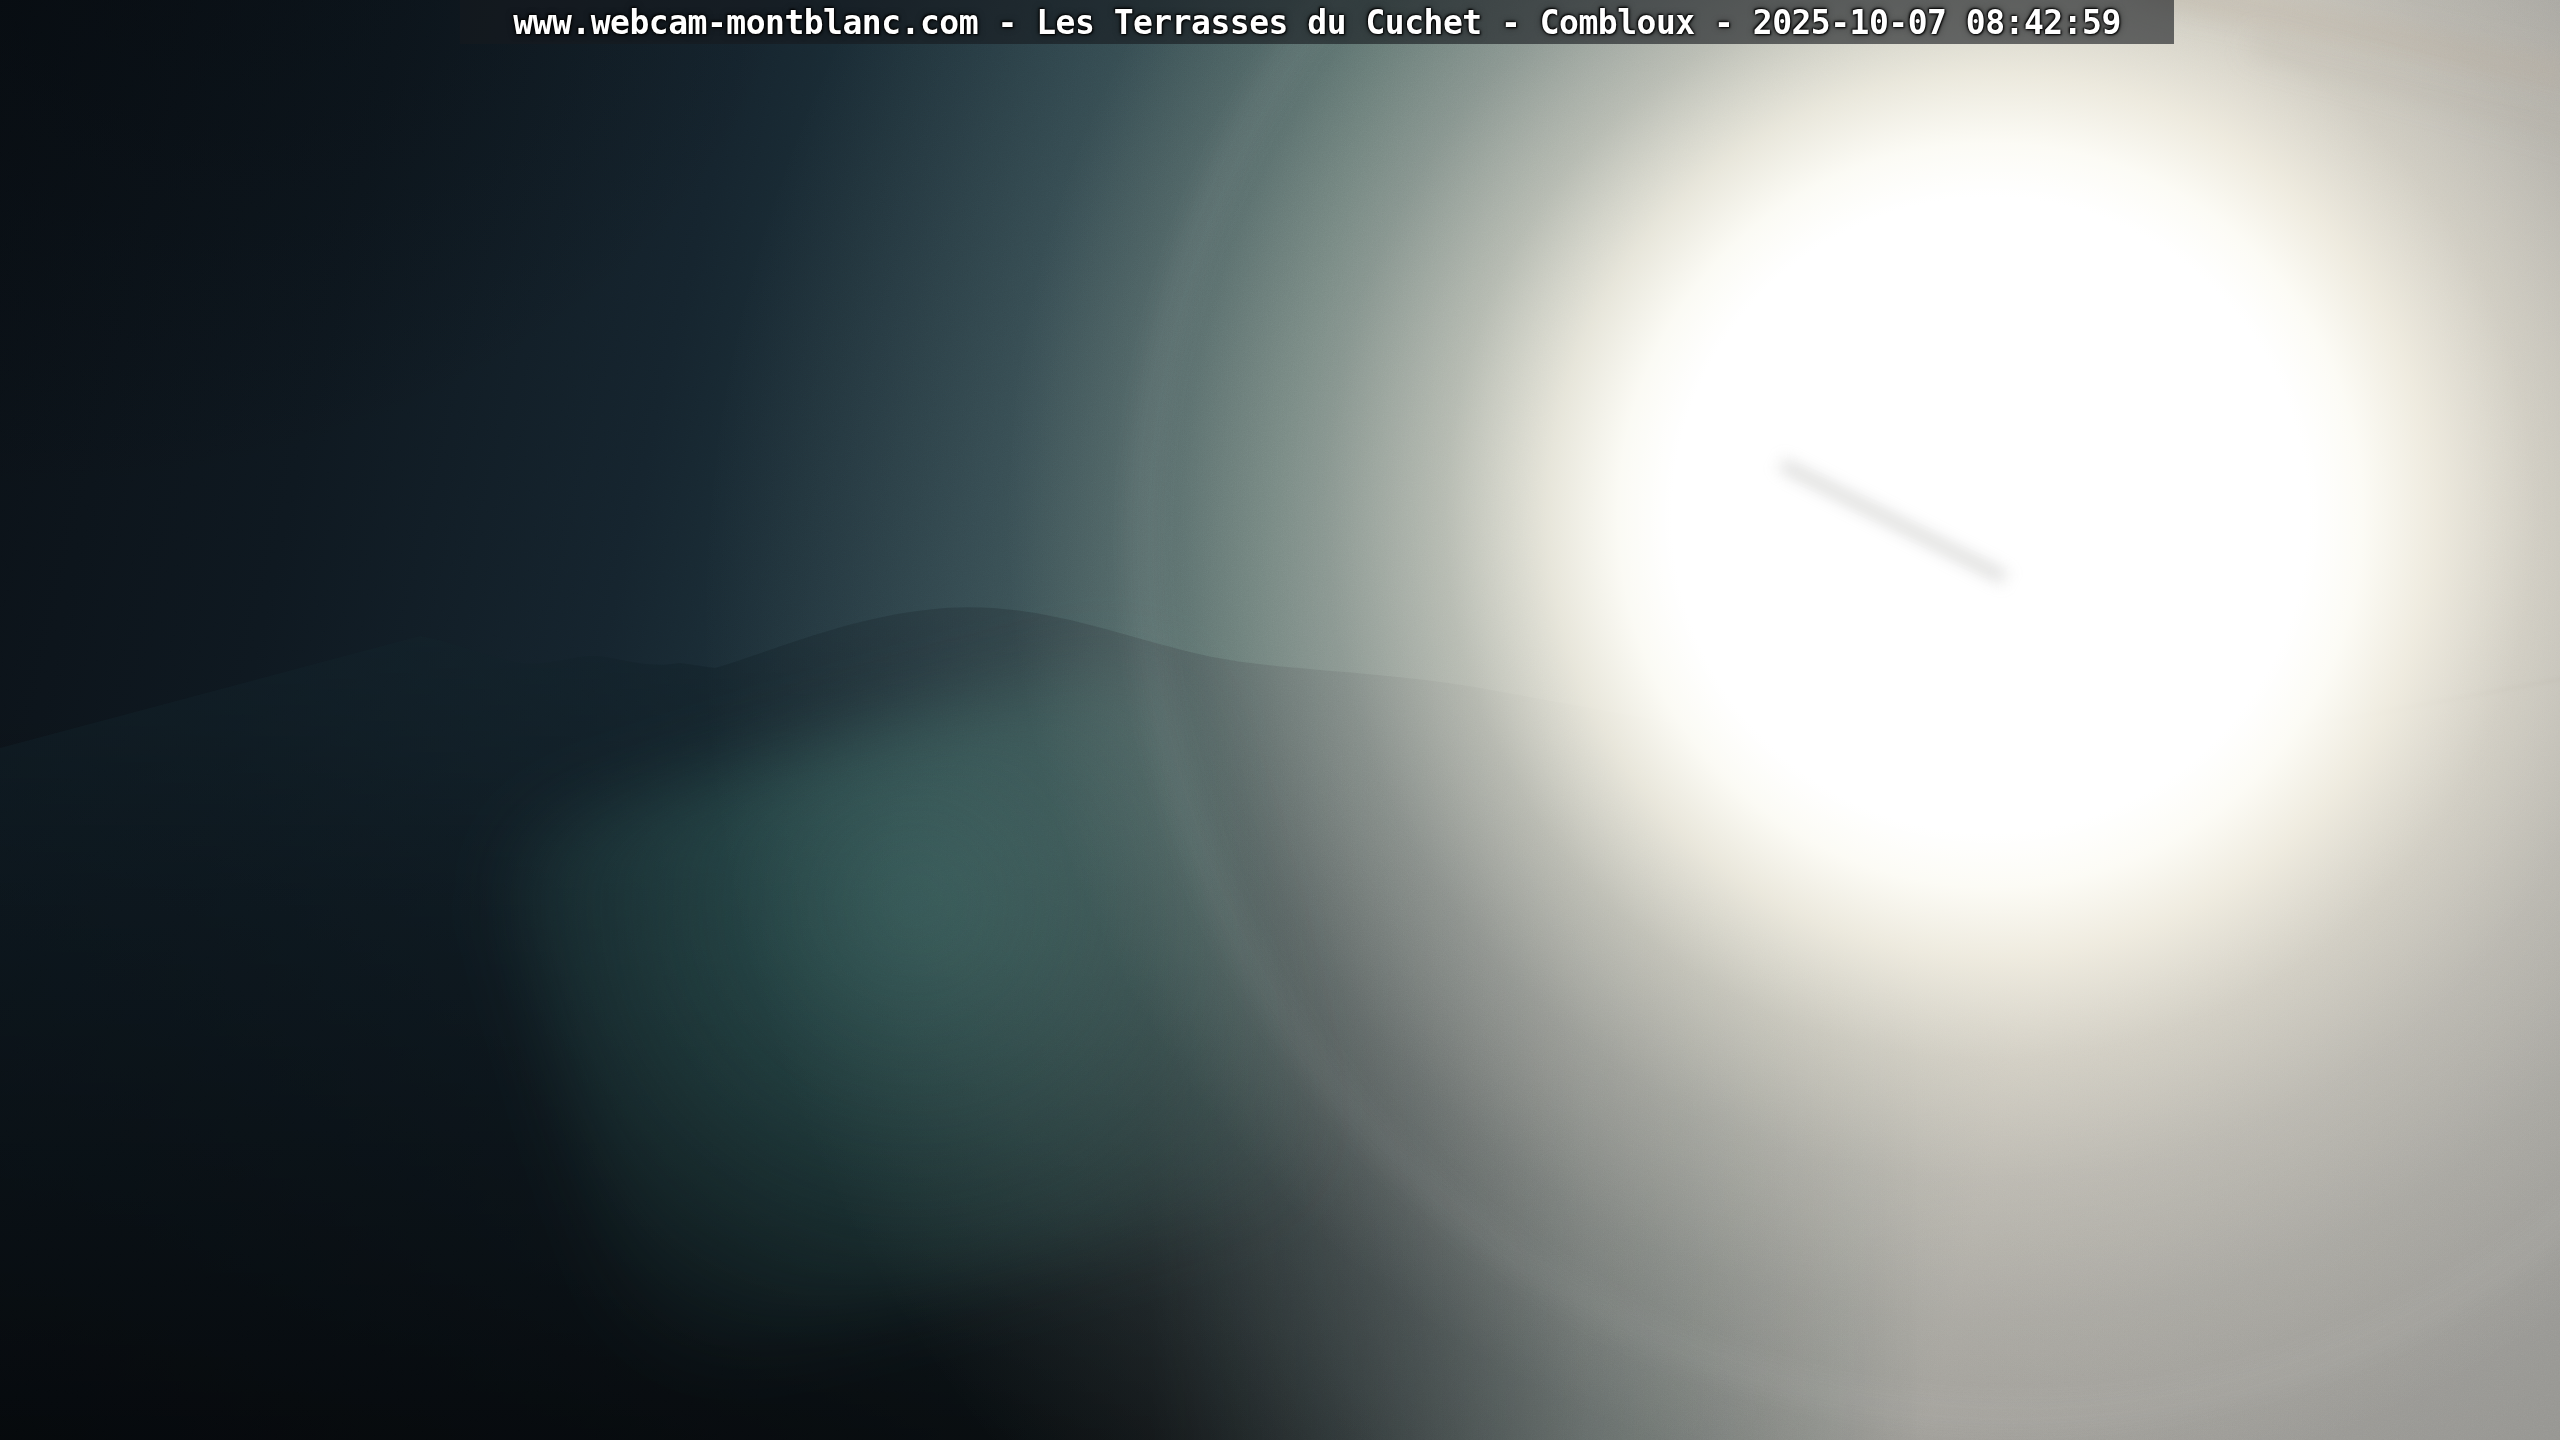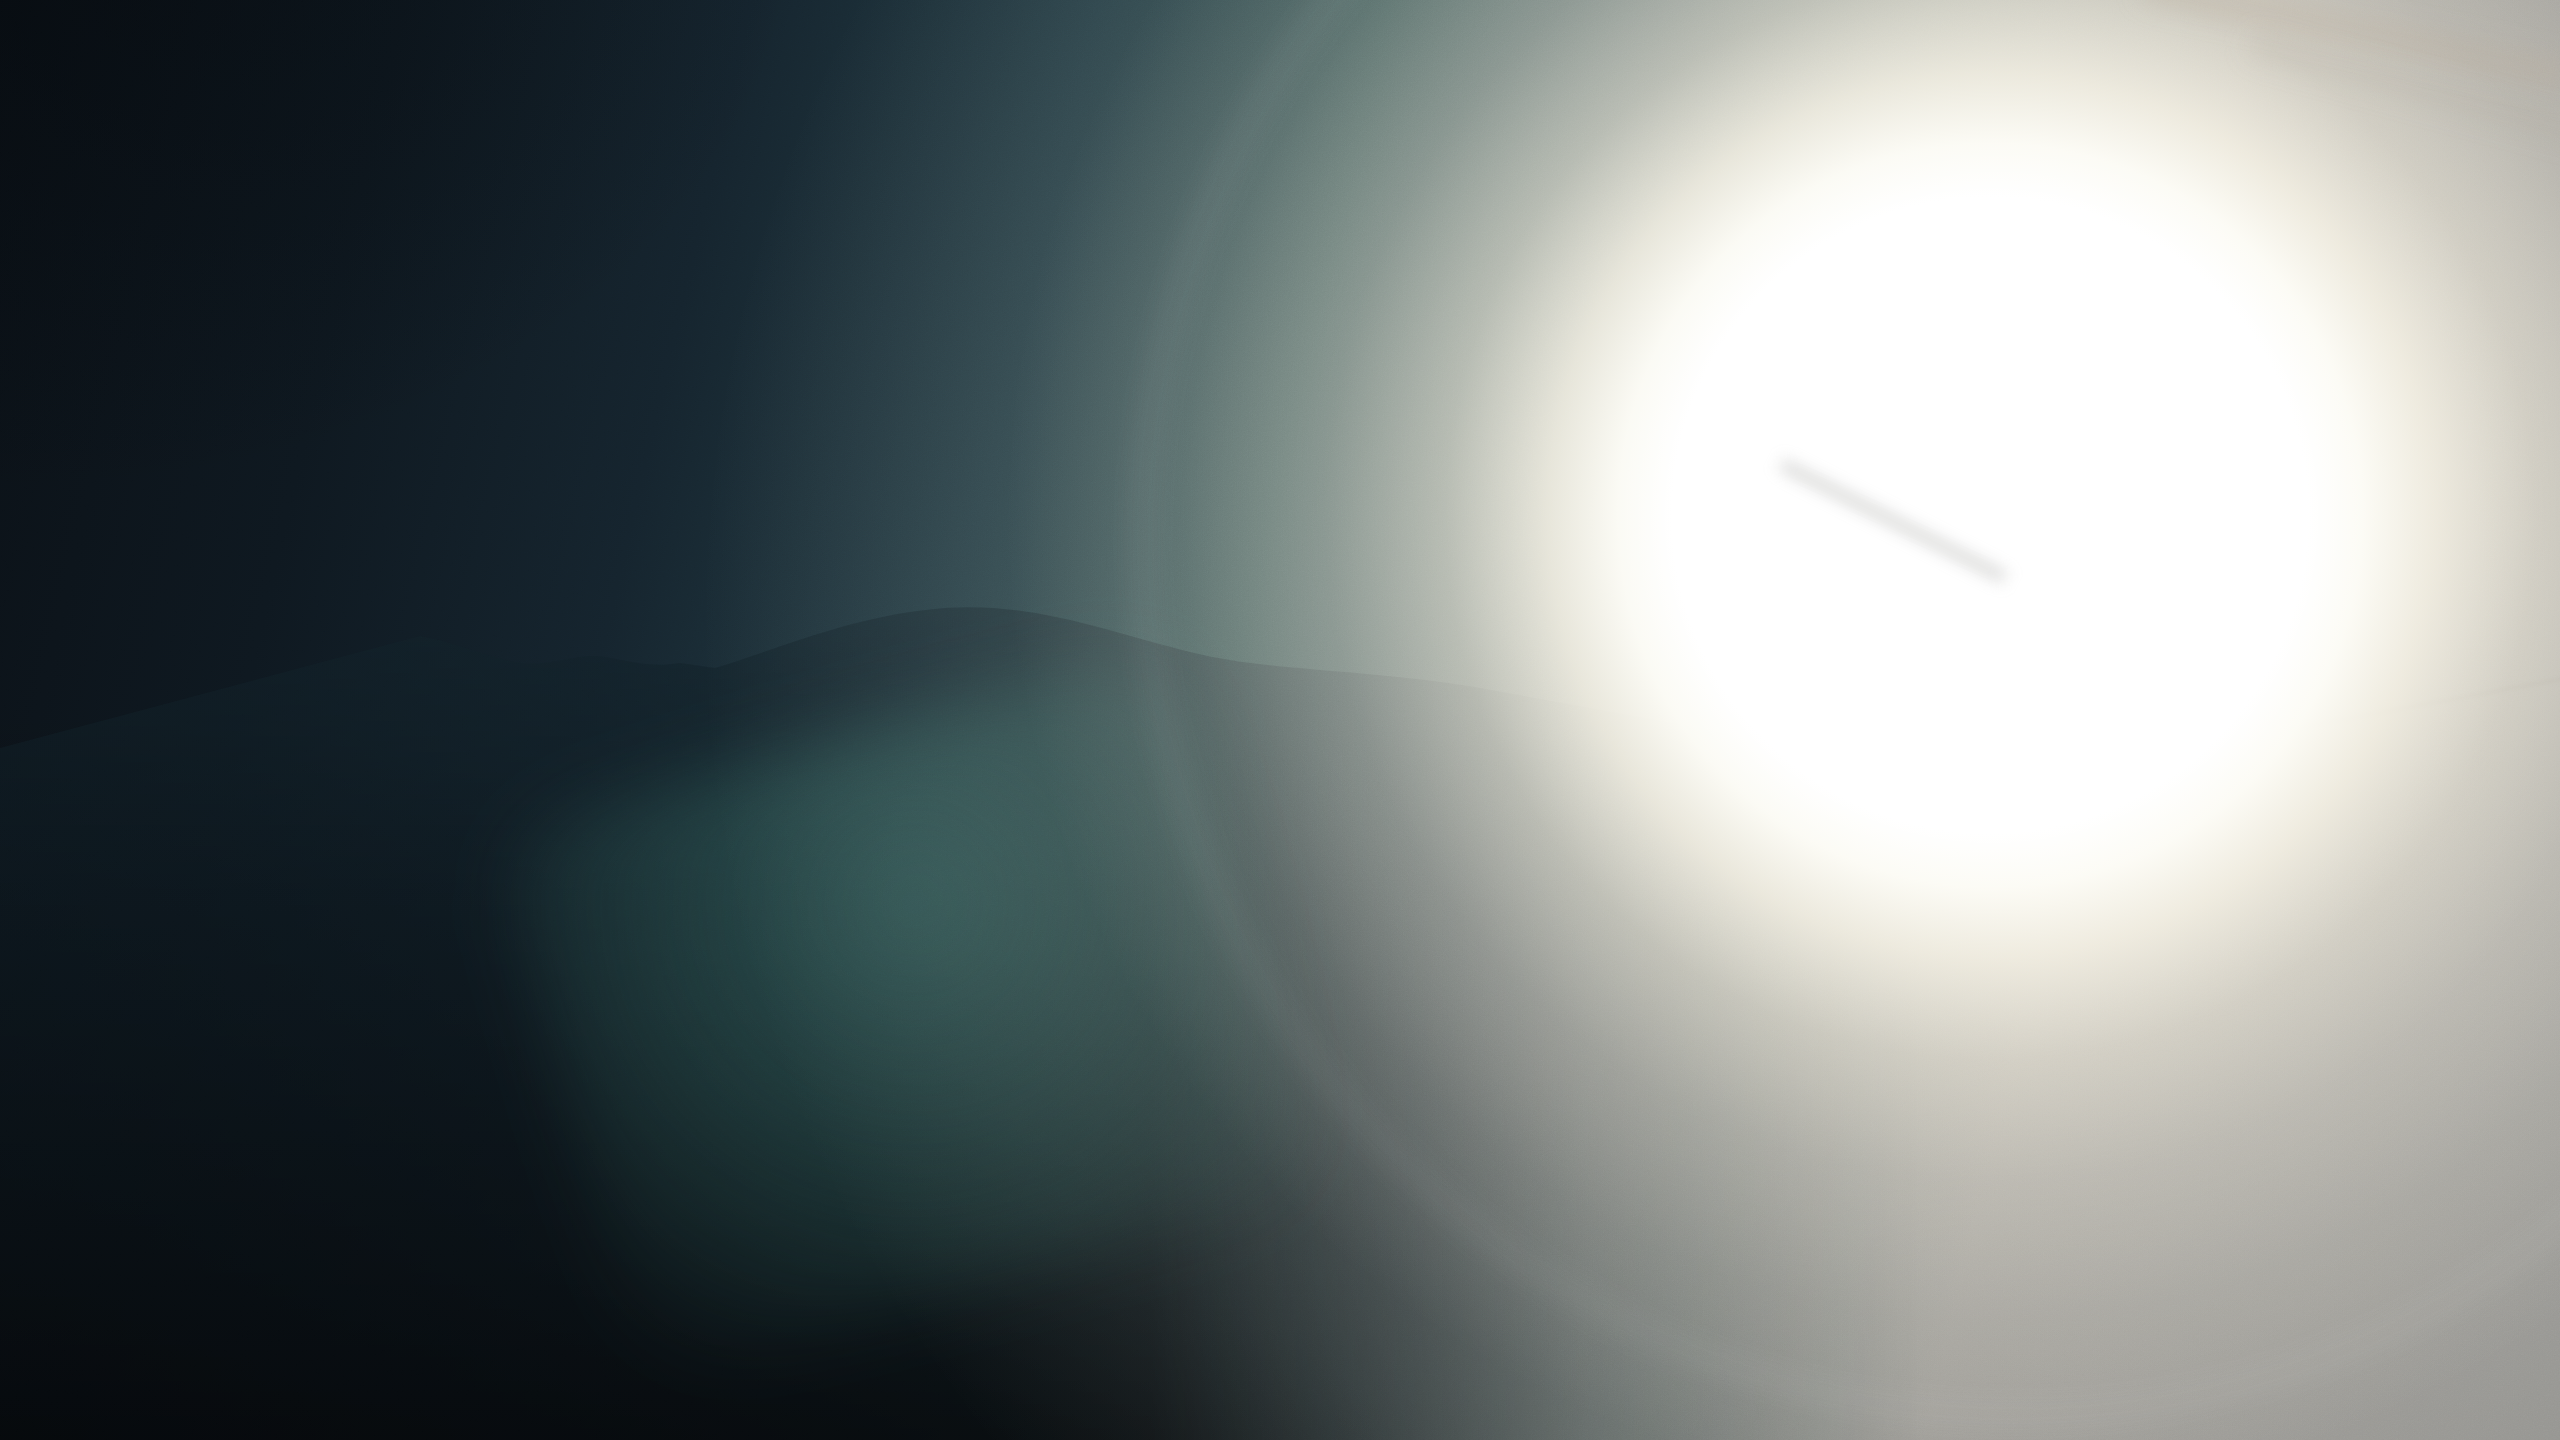--- a/index.html
+++ b/index.html
@@ -120,14 +120,17 @@
   <div class="squiggle"></div>
 
   <svg class="grain" width="2560" height="1440" viewBox="0 0 2560 1440" preserveAspectRatio="none">
     <filter id="gnoise">
       <feTurbulence type="fractalNoise" baseFrequency="0.8" numOctaves="2" stitchTiles="stitch"></feTurbulence>
       <feColorMatrix type="saturate" values="0"></feColorMatrix>
     </filter>
     <rect width="2560" height="1440" filter="url(#gnoise)"></rect>
   </svg>
 
+  <div class="caption">
+    <span>www.webcam-montblanc.com - Les Terrasses du Cuchet - Combloux - 2025-10-07 08:42:59</span>
+  </div>
 
 </div>
 
 </body></html>

